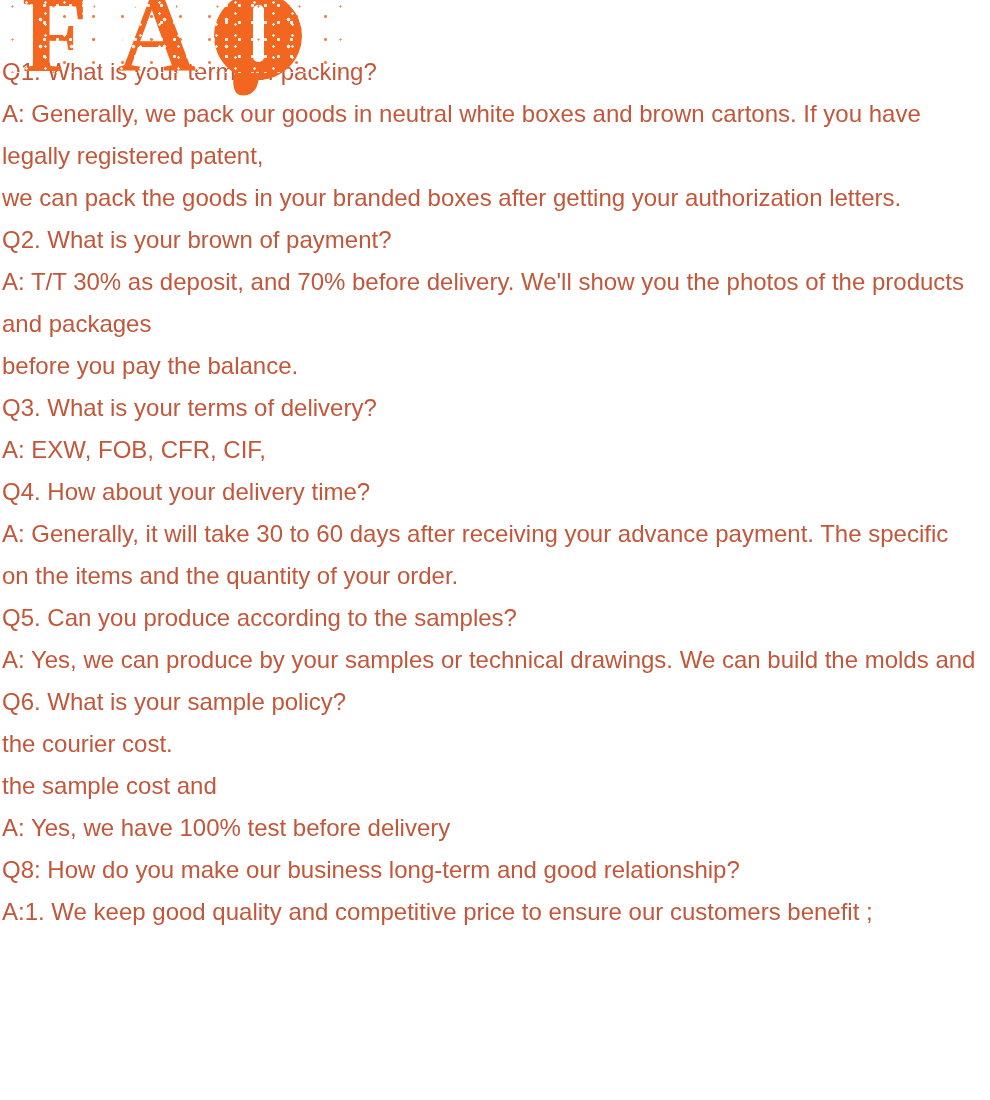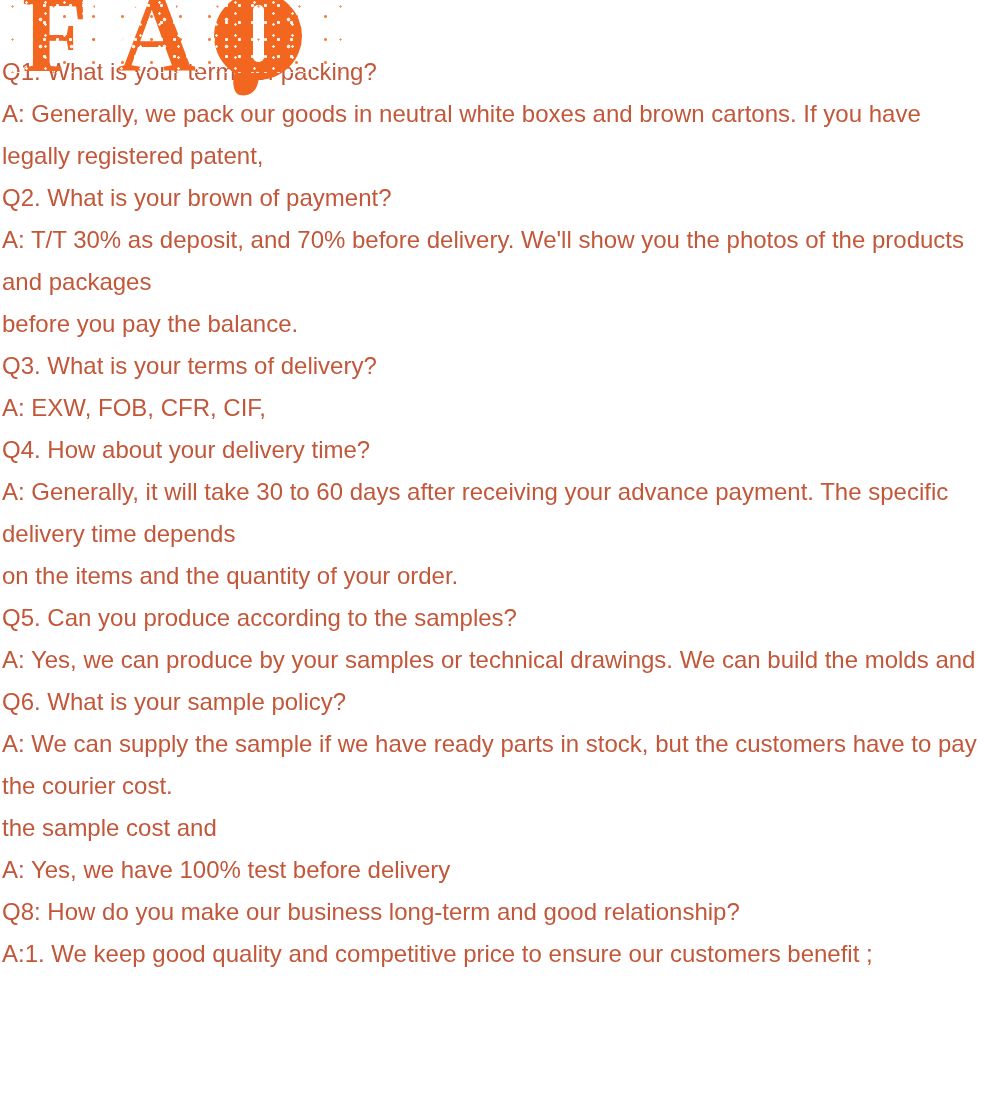--- a/index.html
+++ b/index.html
@@ -103,32 +103,31 @@
 
 <div class="logo">
   <span class="logo-letter f">F</span><span class="logo-letter a">A</span><span class="logo-q"></span>
   <span class="speckles"></span>
 </div>
 
 <div class="content">
   <div class="line">Q1. What is your terms of packing?</div>
   <div class="line">A: Generally, we pack our goods in neutral white boxes and brown cartons. If you have</div>
   <div class="line">legally registered patent,</div>
+  <div class="line">we can pack the goods in your branded boxes after getting your authorization letters.</div>
   <div class="line">Q2. What is your brown of payment?</div>
   <div class="line">A: T/T 30% as deposit, and 70% before delivery. We'll show you the photos of the products</div>
   <div class="line">and packages</div>
   <div class="line">before you pay the balance.</div>
   <div class="line">Q3. What is your terms of delivery?</div>
   <div class="line">A: EXW, FOB, CFR, CIF,</div>
   <div class="line">Q4. How about your delivery time?</div>
   <div class="line">A: Generally, it will take 30 to 60 days after receiving your advance payment. The specific</div>
-  <div class="line">delivery time depends</div>
   <div class="line">on the items and the quantity of your order.</div>
   <div class="line">Q5. Can you produce according to the samples?</div>
   <div class="line">A: Yes, we can produce by your samples or technical drawings. We can build the molds and</div>
   <div class="line">Q6. What is your sample policy?</div>
-  <div class="line">A: We can supply the sample if we have ready parts in stock, but the customers have to pay</div>
   <div class="line">the courier cost.</div>
   <div class="line">the sample cost and</div>
   <div class="line">A: Yes, we have 100% test before delivery</div>
   <div class="line">Q8: How do you make our business long-term and good relationship?</div>
   <div class="line">A:1. We keep good quality and competitive price to ensure our customers benefit ;</div>
 </div>
 
 </body></html>

